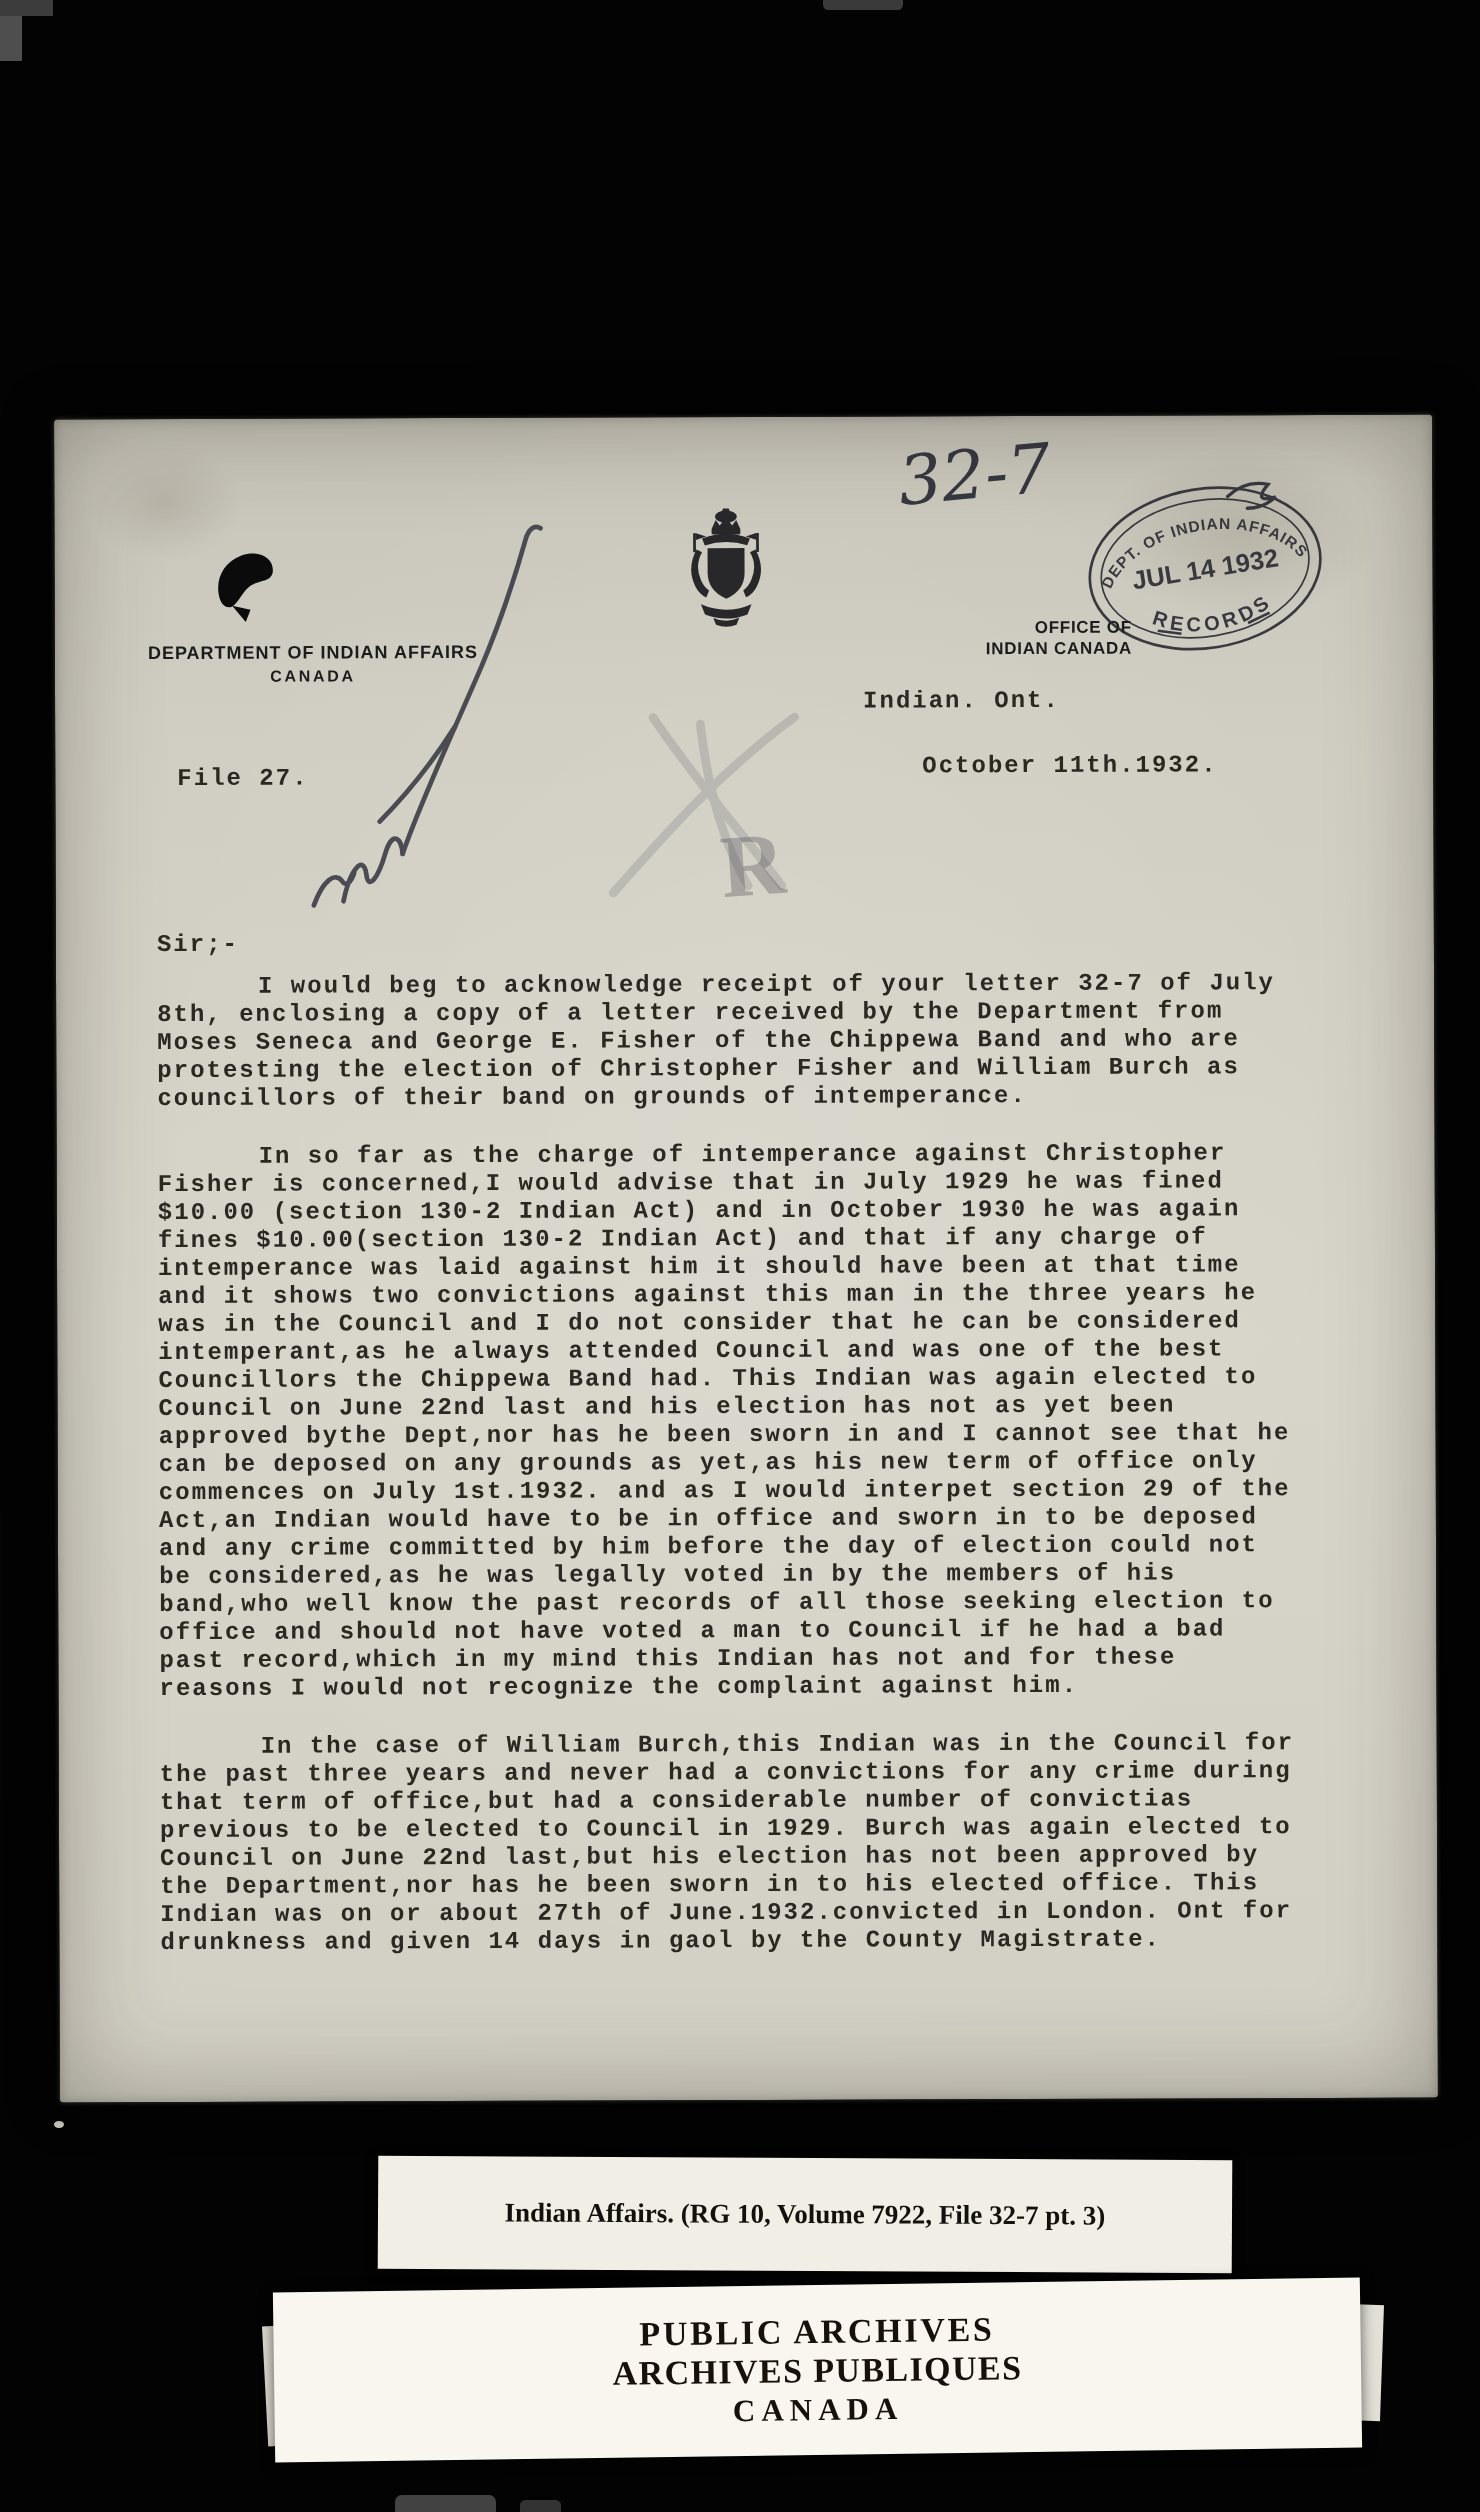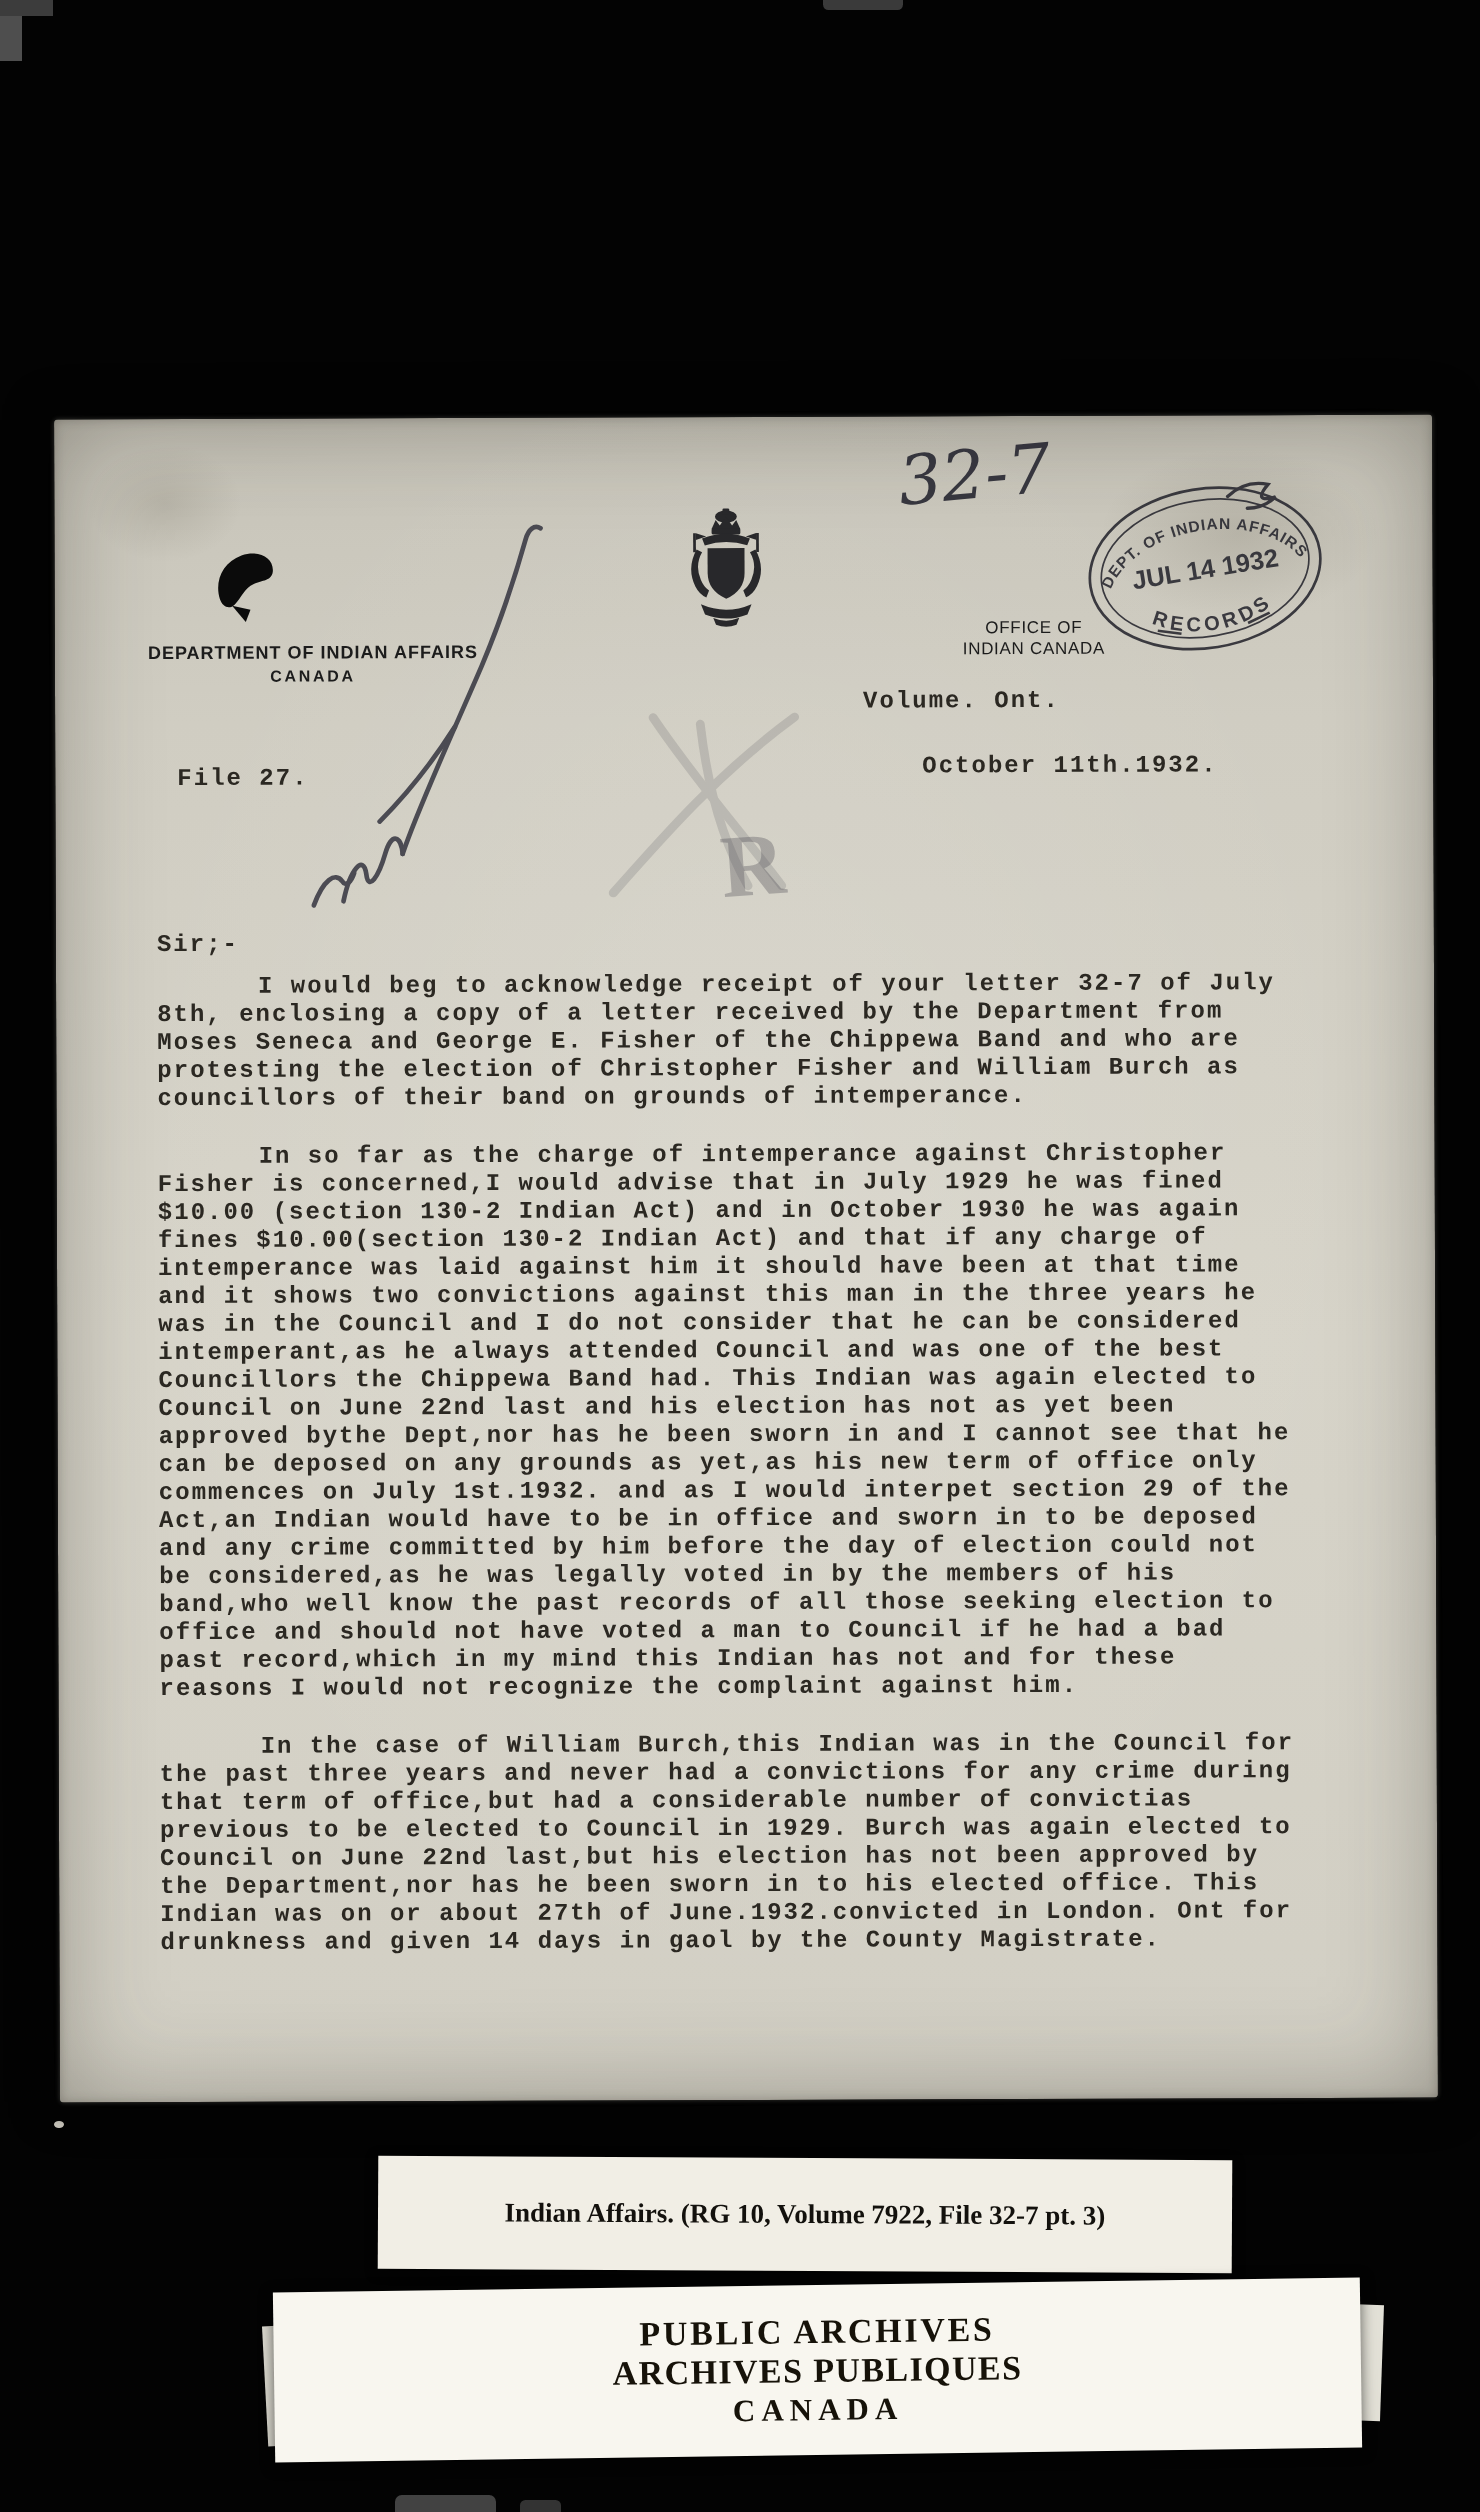--- a/index.html
+++ b/index.html
@@ -21,21 +21,21 @@
                 0 0 5.4px rgba(210,210,200,.25), 0 0 47px rgba(0,0,0,.85);}
 
   .tw{font-family:"Liberation Mono","DejaVu Sans Mono",monospace;font-weight:bold;
       color:#2b2822;letter-spacing:2px;}
 
   
   .dept-block{position:absolute;left:74px;top:224px;width:368px;text-align:center;color:#1c1c1c;}
   .dept-l1{font-size:18px;font-weight:bold;letter-spacing:1px;}
   .dept-l2{font-size:16px;font-weight:bold;letter-spacing:2.7px;margin-top:4px;}
   .office-block{position:absolute;left:881px;top:201px;width:196px;text-align:center;color:#1c1c1c;}
-  .office-block div{font-size:17px;font-weight:normal;letter-spacing:0.7px;line-height:21px;}
+  .office-block div{font-size:17px;font-weight:bold;letter-spacing:0.7px;line-height:21px;text-align:right;}
 
   .logo-left{position:absolute;left:157px;top:127px;width:68px;height:82px;}
   .crest{position:absolute;left:627px;top:90px;width:89px;height:130px;opacity:.9;}
 
   
   .hand-number{position:absolute;left:844px;top:19px;font-family:"DejaVu Serif",serif;
       font-style:italic;font-size:68px;color:#23232e;transform:rotate(-5deg);opacity:.88;}
   .stamp{position:absolute;left:1029px;top:68px;width:243px;height:170px;transform:rotate(-9deg);opacity:.88;}
   .stamp text{fill:#26262e;font-family:"Liberation Sans",sans-serif;font-weight:bold;}
   .ghost-r{position:absolute;left:665px;top:397px;font-family:"Liberation Serif",serif;
@@ -150,21 +150,21 @@
     <svg class="pencil-svg" viewBox="0 0 330 310">
       <g fill="none" stroke="#4a4a52" stroke-width="13" stroke-linecap="round" opacity="0.18">
         <path d="M 30 290 C 110 200 190 110 300 30"></path>
         <path d="M 90 30 C 150 120 220 200 280 280"></path>
         <path d="M 160 40 C 170 130 190 210 230 280"></path>
       </g>
     </svg>
 
     <div class="ghost-r">R</div>
 
-    <div class="tw field-place">Volume.  Ont.</div>
+    <div class="tw field-place">Indian.  Ont.</div>
     <div class="tw field-date">October 11th.1932.</div>
     <div class="tw field-file">File 27.</div>
 
     <div class="tw letter-body">
       <div class="salutation">Sir;-</div>
       <p>I would beg to acknowledge receipt of your letter 32-7 of July 8th, enclosing a copy of a letter received by the Department from Moses Seneca and George E. Fisher of the Chippewa Band and who are protesting the election of Christopher Fisher and William Burch as councillors of their band on grounds of intemperance.</p>
       <p>In so far as the charge of intemperance against Christopher Fisher is concerned,I would advise that in July 1929 he was fined $10.00 (section 130-2 Indian Act) and in October 1930 he was again fines $10.00(section 130-2 Indian Act) and that if any charge of intemperance was laid against him it should have been at that time and it shows two convictions against this man in the three years he was in the Council and I do not consider that he can be considered intemperant,as he always attended Council and was one of the best Councillors the Chippewa Band had.  This Indian was again elected to Council on June 22nd last and his election has not as yet been approved bythe Dept,nor has he been sworn in and I cannot see that he can be deposed on any grounds as yet,as his new term of office only commences on July 1st.1932. and as I would interpet section 29 of the Act,an Indian would have to be in office and sworn in to be deposed and any crime committed by him before the day of election could not be considered,as he was legally voted in by the members of his band,who well know the past records of all those seeking election to office and should not have voted a man to Council if he had a bad past record,which in my mind this Indian has not and for these reasons I would not recognize the complaint against him.</p>
       <p>In the case of William Burch,this Indian was in the Council for the past three years and never had a convictions for any crime during that term of office,but had a considerable number of convictias previous to be elected to Council in 1929.  Burch was again elected to Council on June 22nd last,but his election has not been approved by the Department,nor has he been sworn in to his elected office. This Indian was on or about 27th of June.1932.convicted in London. Ont for drunkness and given 14 days in gaol by the County Magistrate.</p>
     </div>
   </div>

